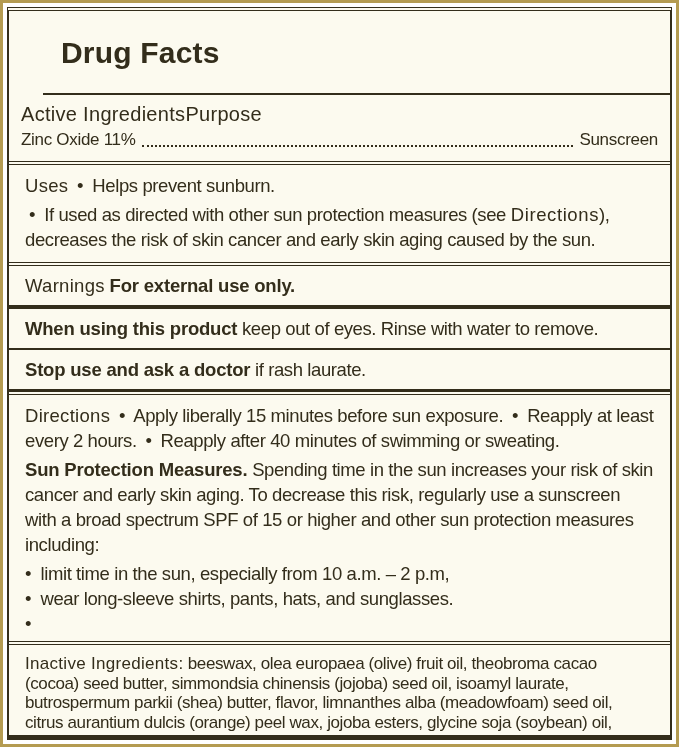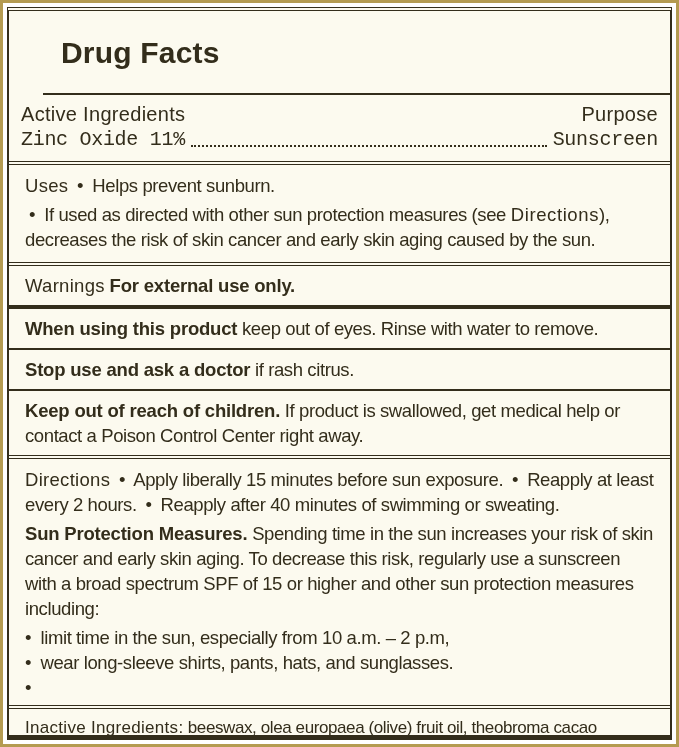--- a/index.html
+++ b/index.html
@@ -40,22 +40,22 @@
   
   .sec-title{padding:8px 12px 2px 36px;}
   .sec-title h1{
     margin:16px;font-size:30px;line-height:36px;font-weight:700;
     letter-spacing:0.2px;
   }
   .title-rule{border-top:2px solid var(--dark);margin:4px 0 0 34px;}
 
   
   .sec-active{padding:6px 12px 8px 12px;}
-  .ai-head{display:flex;justify-content:space-between;font-size:20px;line-height:26px;letter-spacing:0.2px;}
-  .ai-row{display:flex;align-items:flex-end;font-size:20px;line-height:26px;letter-spacing:-0.3px;font-family:Liberation Mono, monospace;}
+  .ai-head{display:flex;justify-content:flex-start;font-size:20px;line-height:26px;letter-spacing:0.2px;}
+  .ai-row{display:flex;align-items:flex-end;font-size:17px;line-height:26px;letter-spacing:-0.3px;}
   .leader{flex:1;margin:0 6px;border-bottom:2.5px dotted var(--dark);margin-bottom:6px;}
 
   
   .divider{border-top:4px double var(--dark);}
   .rule{border-top:2px solid var(--dark);}
 
   
   .sec-uses{padding:4px 12px 6px 12px;}
   .ref-word{letter-spacing:0.6px;}
 
@@ -107,26 +107,23 @@
     <div class="sec sec-warn body-text">
       <p><span class="heading">Warnings</span> <b>For external use only.</b></p>
     </div>
     <div class="rule"></div>
     <div class="rule"></div>
     <div class="sec sec-warn body-text">
       <p><b>When using this product</b> <span>keep out of eyes. Rinse with water to remove.</span></p>
     </div>
     <div class="rule"></div>
     <div class="sec sec-warn body-text">
-      <p><b>Stop use and ask a doctor</b> <span>if rash citrus.</span></p>
+      <p><b>Stop use and ask a doctor</b> <span>if rash laurate.</span></p>
     </div>
     <div class="rule"></div>
-    <div class="sec sec-warn body-text">
-      <p><b>Keep out of reach of children.</b> <span>If product is swallowed, get medical help or contact a Poison Control Center right away.</span></p>
-    </div>
 
     <div class="divider"></div>
 
     <div class="sec sec-dir body-text">
       <p><span class="heading">Directions</span> <span class="bullet">•</span> <span>Apply liberally 15 minutes before sun exposure.</span> <span class="bullet">•</span> <span>Reapply at least every 2 hours.</span> <span class="bullet">•</span> <span>Reapply after 40 minutes of swimming or sweating.</span></p>
       <p><b>Sun Protection Measures.</b> <span>Spending time in the sun increases your risk of skin cancer and early skin aging. To decrease this risk, regularly use a sunscreen with a broad spectrum SPF of 15 or higher and other sun protection measures including:</span></p>
       <div class="bul-row">
           <span class="bullet">•</span>
           <span>limit time in the sun, especially from 10 a.m. – 2 p.m,</span>
         </div>

